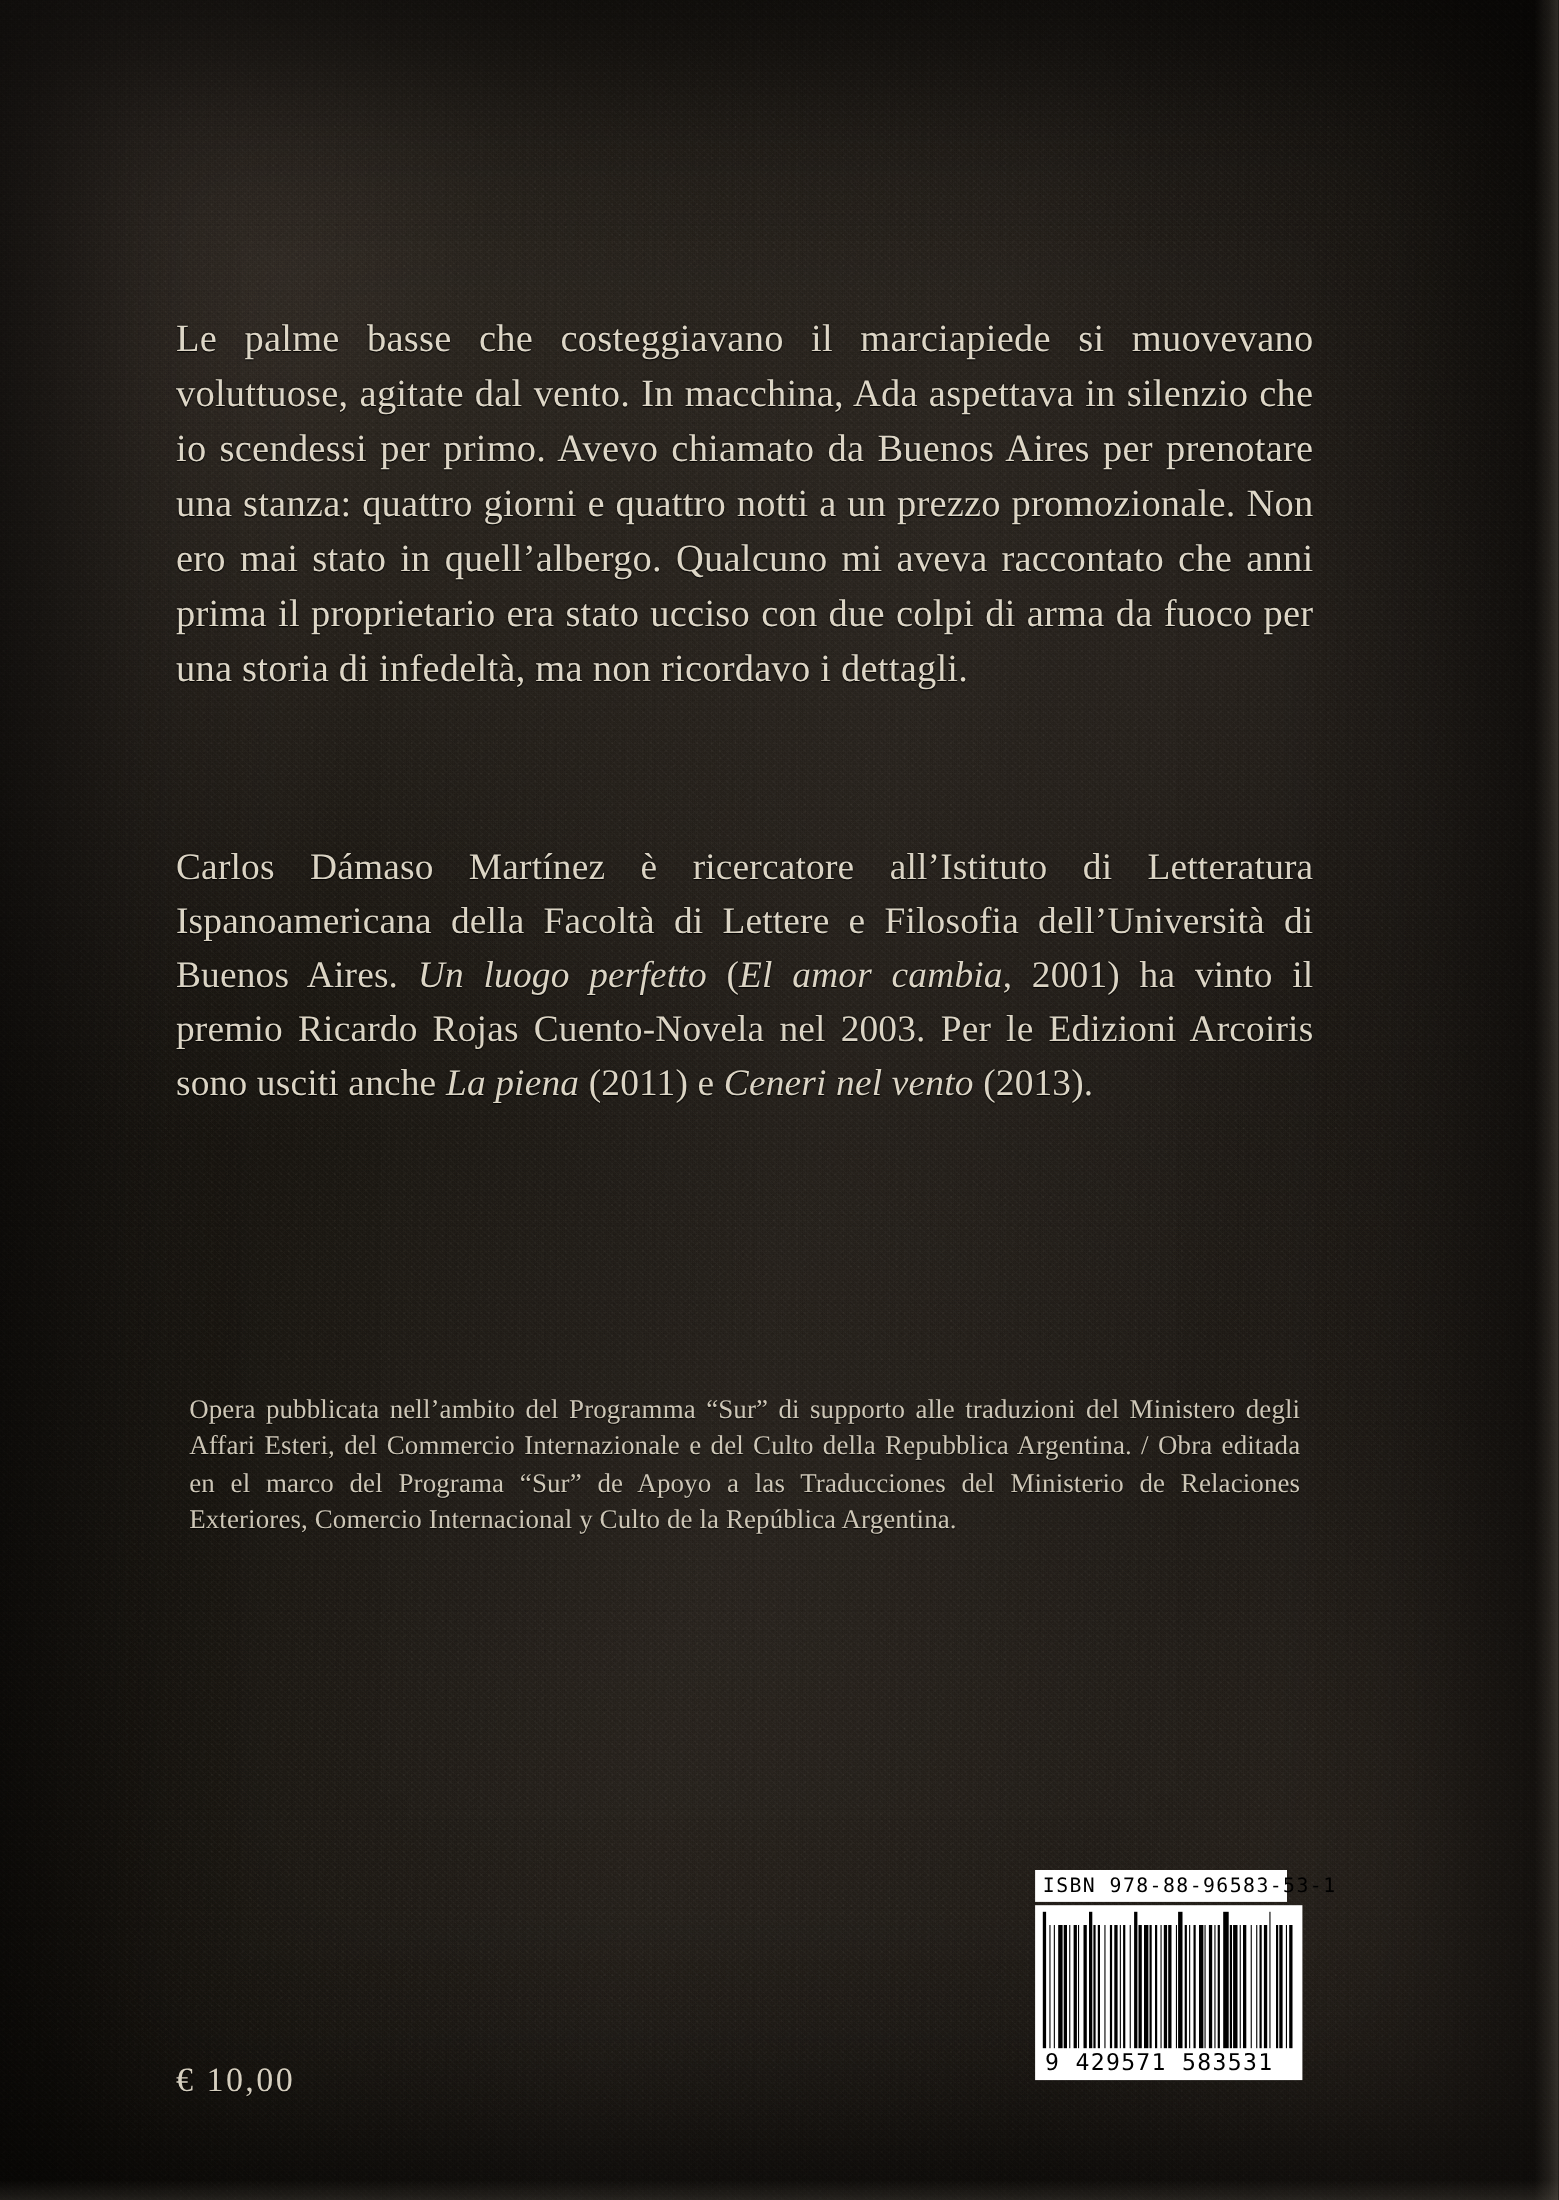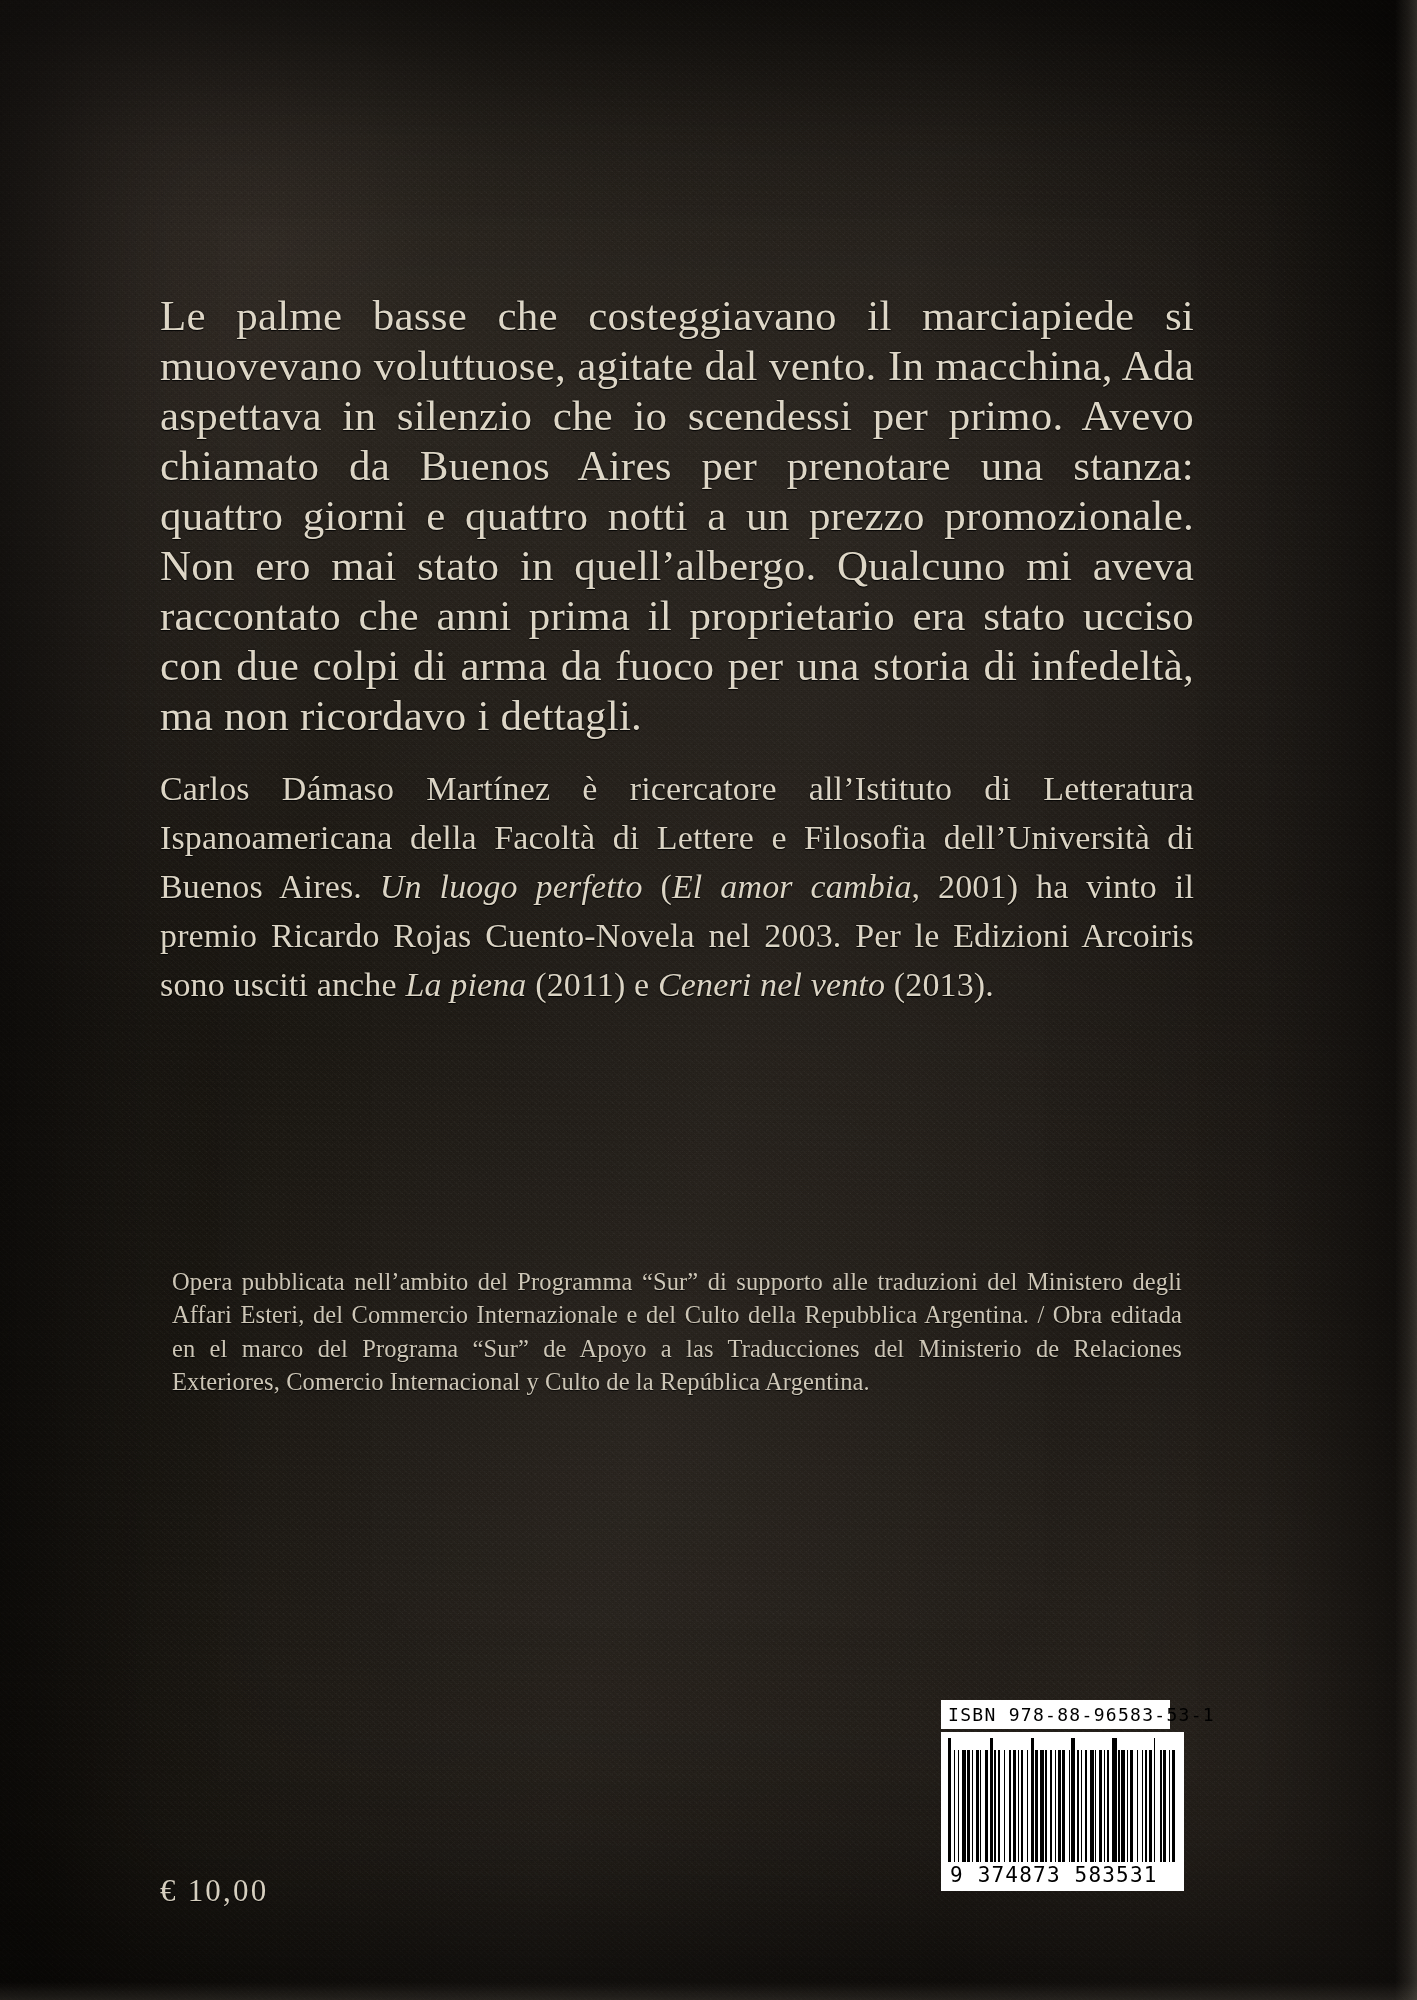--- a/index.html
+++ b/index.html
@@ -78,21 +78,21 @@
     position: absolute;
     inset: 0;
     z-index: 5;
   }
 
   .blurb {
     position: absolute;
     left: 160px;
     top: 248px;
     width: 1034px;
-    font-size: 43px;
+    font-size: 35px;
     line-height: 50px;
     text-align: justify;
     color: #ddd6c6;
     letter-spacing: 0.2px;
     text-shadow: 0 1px 1px rgba(0,0,0,0.85), 0 0 2px rgba(0,0,0,0.6);
   }
 
   .bio {
     position: absolute;
     left: 160px;
@@ -298,21 +298,21 @@
               <span style="width: 2.27861px; height: 112px;"></span>
               <span style="width: 1.1393px; height: 112px; background: transparent;"></span>
               <span style="width: 2.27861px; height: 112px;"></span>
               <span style="width: 3.41791px; height: 112px; background: transparent;"></span>
               <span style="width: 1.1393px; height: 112px;"></span>
               <span style="width: 2.27861px; height: 112px; background: transparent;"></span>
               <span style="width: 2.27861px; height: 112px;"></span>
               <span style="width: 1.1393px; height: 112px; background: transparent;"></span>
             </div>
         </div>
-        <div class="barcode-digits">9 374873 583531</div>
+        <div class="barcode-digits">9 429571 583531</div>
       </div>
     </div>
 
   </div>
 
   <div class="vignette"></div>
   <div class="edge-right"></div>
   <div class="edge-bottom"></div>
 </div>
 

